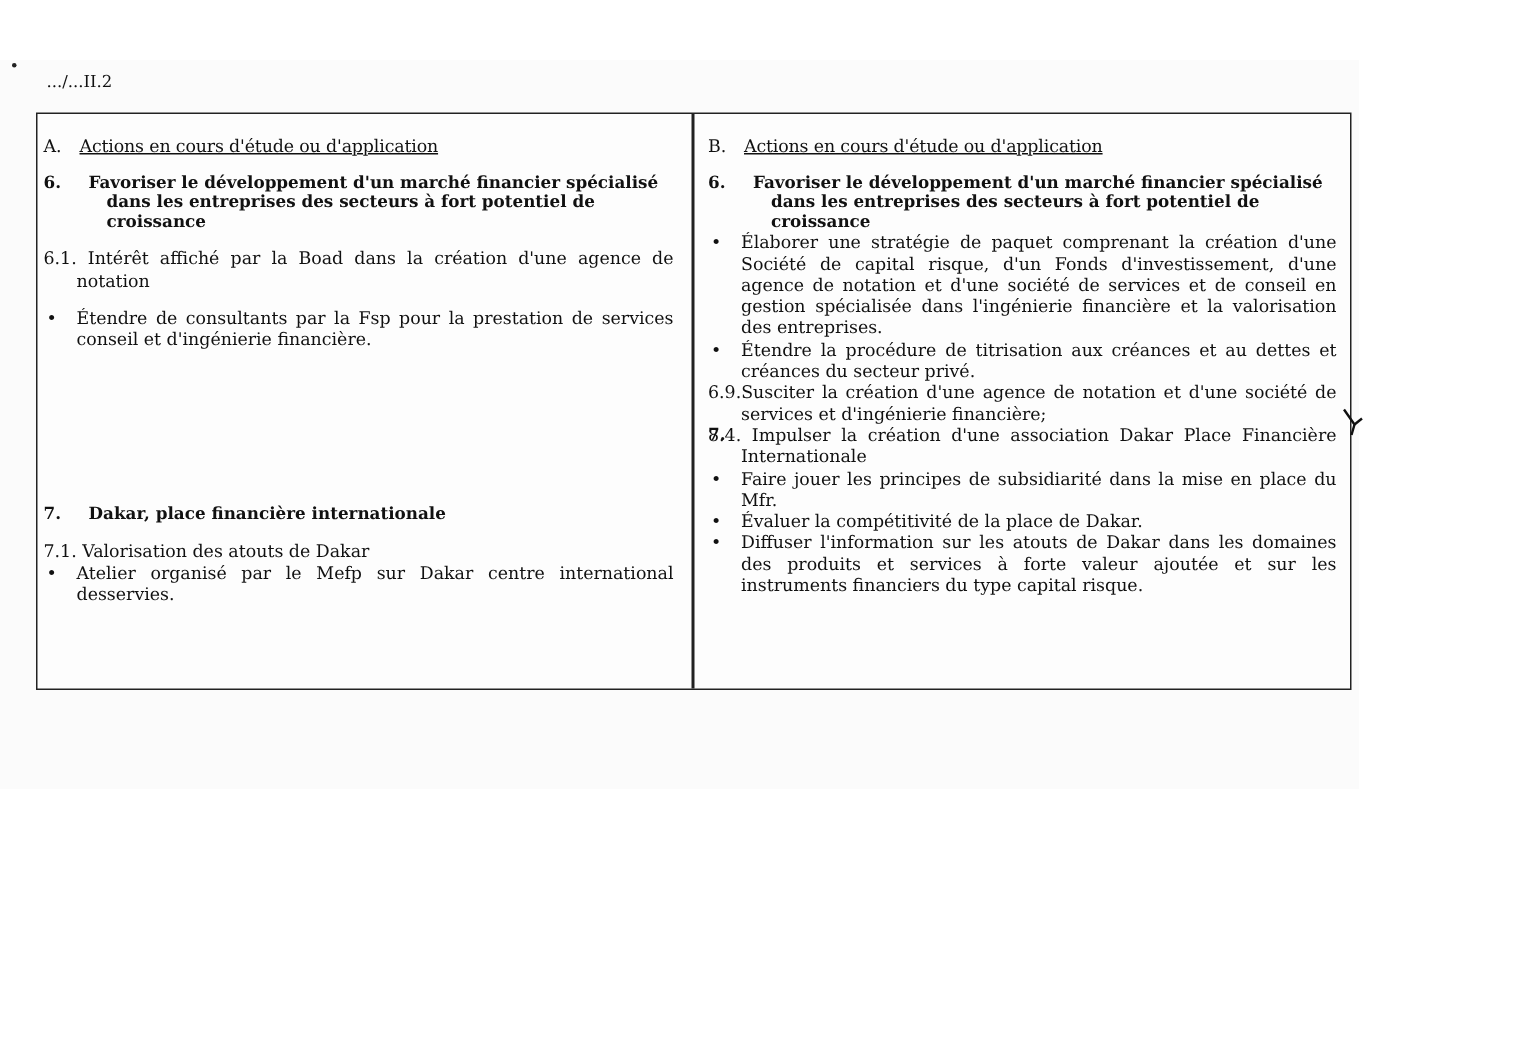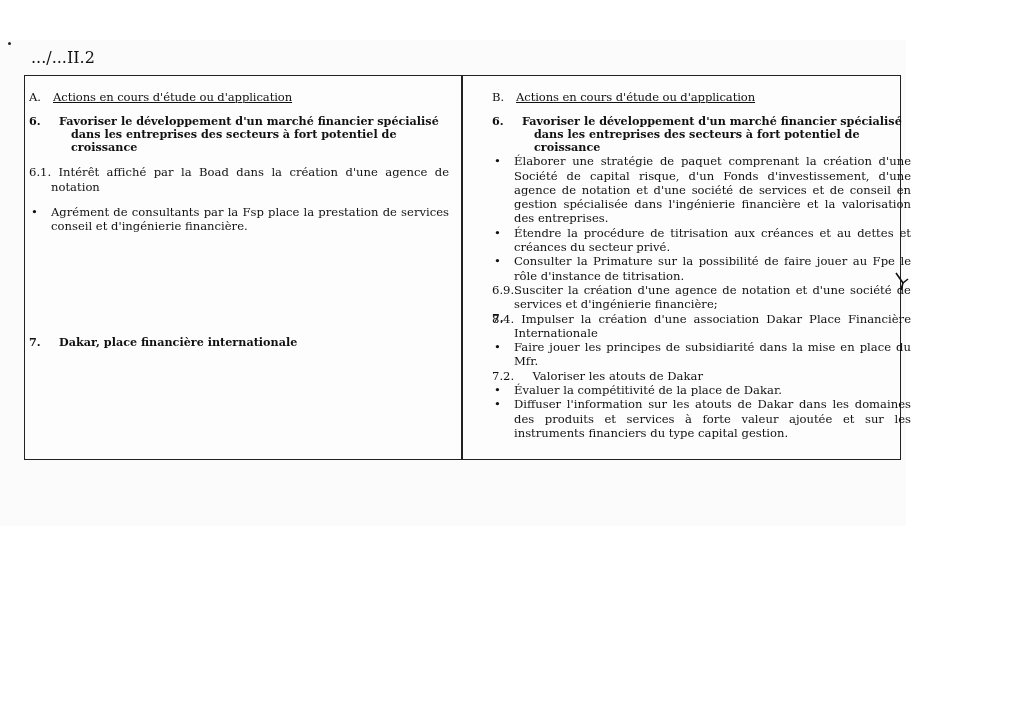--- a/index.html
+++ b/index.html
@@ -4,29 +4,29 @@
   <style>
     html, body { margin: 0; padding: 0; }
     body {
       width: 1024px; height: 708px; background: #ffffff; position: relative; overflow: hidden;
       font-family: "DejaVu Serif", "Liberation Serif", serif; color: #111;
     }
     .scan {
       position: absolute; left: 0; top: 40px; width: 906px; height: 486px; background: #fbfbfb;
     }
     .dot { position: absolute; left: 8px; top: 42px; width: 3px; height: 3px; background: #222; border-radius: 50%; }
-    .pageref { position: absolute; left: 31px; top: 48px; font-size: 16px; }
+    .pageref { position: absolute; left: 31px; top: 48px; font-size: 11px; }
     .table {
       position: absolute; left: 24px; top: 75px; width: 877px; height: 385px;
       border: 1.5px solid #222; box-sizing: border-box; background: #fdfdfd;
     }
     .divider { position: absolute; left: 436px; top: 0; bottom: 0; width: 1.5px; background: #222; }
     .col { position: absolute; top: 14px; font-size: 11.6px; line-height: 14.3px; }
     .colA { left: 4px; width: 420px; }
-    .colB { left: 467px; width: 419px; }
+    .colB { left: 447px; width: 419px; }
     .h { text-decoration: underline; font-weight: normal; margin-bottom: 11px; letter-spacing: -0.1px; }
     .h .lt { display: inline-block; width: 24px; }
     .sec { font-weight: bold; font-size: 11.2px; line-height: 13px; position: relative; padding-left: 30px; }
     .sec .num { position: absolute; left: 0; top: 0; }
     .sec .l2 { display: block; padding-left: 12px; }
     .p { text-align: justify; position: relative; }
     .sub { padding-left: 22px; text-indent: -22px; }
     .bul { padding-left: 22px; }
     .bul::before { content: "•"; position: absolute; left: 2px; top: 0; }
     .gap { height: 11px; }
@@ -45,47 +45,47 @@
   <div class="col colA">
     <div class="h"><span class="lt">A.</span><span>Actions en cours d'étude ou d'application</span></div>
     <div class="sec">
       <span class="num">6.</span>
       <span>Favoriser le développement  d'un marché financier spécialisé</span>
       <span class="l2">dans les entreprises des secteurs  à fort potentiel de croissance</span>
     </div>
     <div class="gap"></div>
     <div class="p sub">6.1. Intérêt affiché par la Boad dans la création d'une agence de notation</div>
     <div class="gap"></div>
-    <div class="p bul">Agrément de consultants par la Fsp place la prestation de services conseil et d'ingénierie financière.</div>
+    <div class="p bul">Étendre de consultants par la Fsp pour la prestation de services conseil et d'ingénierie financière.</div>
     <div style="height:103px"></div>
     <div class="sec">
       <span class="num">7.</span>
       <span>Dakar, place financière internationale</span>
     </div>
     <div class="gap"></div>
+    <div class="p">7.1. Valorisation des atouts de Dakar</div>
+    <div class="p bul">Atelier organisé par le Mefp sur Dakar centre international desservies.</div>
   </div>
 
   <div class="col colB">
     <div class="h"><span class="lt">B.</span><span>Actions en cours d'étude ou d'application</span></div>
     <div class="sec">
       <span class="num">6.</span>
       <span>Favoriser le développement  d'un marché financier spécialisé</span>
       <span class="l2">dans les entreprises des secteurs  à fort potentiel de croissance</span>
     </div>
     <div class="p bul">Élaborer une stratégie de paquet comprenant la création d'une Société de capital risque, d'un Fonds d'investissement, d'une agence de notation et d'une société de services et de conseil en gestion spécialisée dans l'ingénierie financière et la valorisation des entreprises.</div>
     <div class="p bul">Étendre la procédure de titrisation  aux créances et  au dettes et créances du secteur privé.</div>
-    <div class="p bul">Consulter la Primature sur la possibilité de faire jouer au Fpe le rôle d'instance de titrisation.</div>
     <div class="p sub">6.9.Susciter la création d'une agence de notation  et d'une société de services et d'ingénierie financière;</div>
     <div class="sec" style="padding-left:22px">
       <span class="num">7.</span>
     </div>
     <div class="p sub">8.4. Impulser la création d'une association Dakar Place Financière Internationale</div>
     <div class="p bul">Faire jouer les principes de subsidiarité dans la mise en place du Mfr.</div>
-    <div class="p" style="white-space:pre">7.2.     Valoriser les atouts de Dakar</div>
     <div class="p bul">Évaluer la compétitivité de la place de Dakar.</div>
-    <div class="p bul">Diffuser l'information sur les atouts de Dakar dans les domaines des produits et services à forte valeur ajoutée et sur les instruments financiers du type capital gestion.</div>
+    <div class="p bul">Diffuser l'information sur les atouts de Dakar dans les domaines des produits et services à forte valeur ajoutée et sur les instruments financiers du type capital risque.</div>
   </div>
 </div>
 
 <svg class="mark" viewBox="0 0 18 22">
   <path d="M3 3 L10 13 L8 20" fill="none" stroke="#111" stroke-width="1.6"></path>
   <path d="M10 13 L15 9" fill="none" stroke="#111" stroke-width="1.6"></path>
 </svg>
 
 </body></html>

